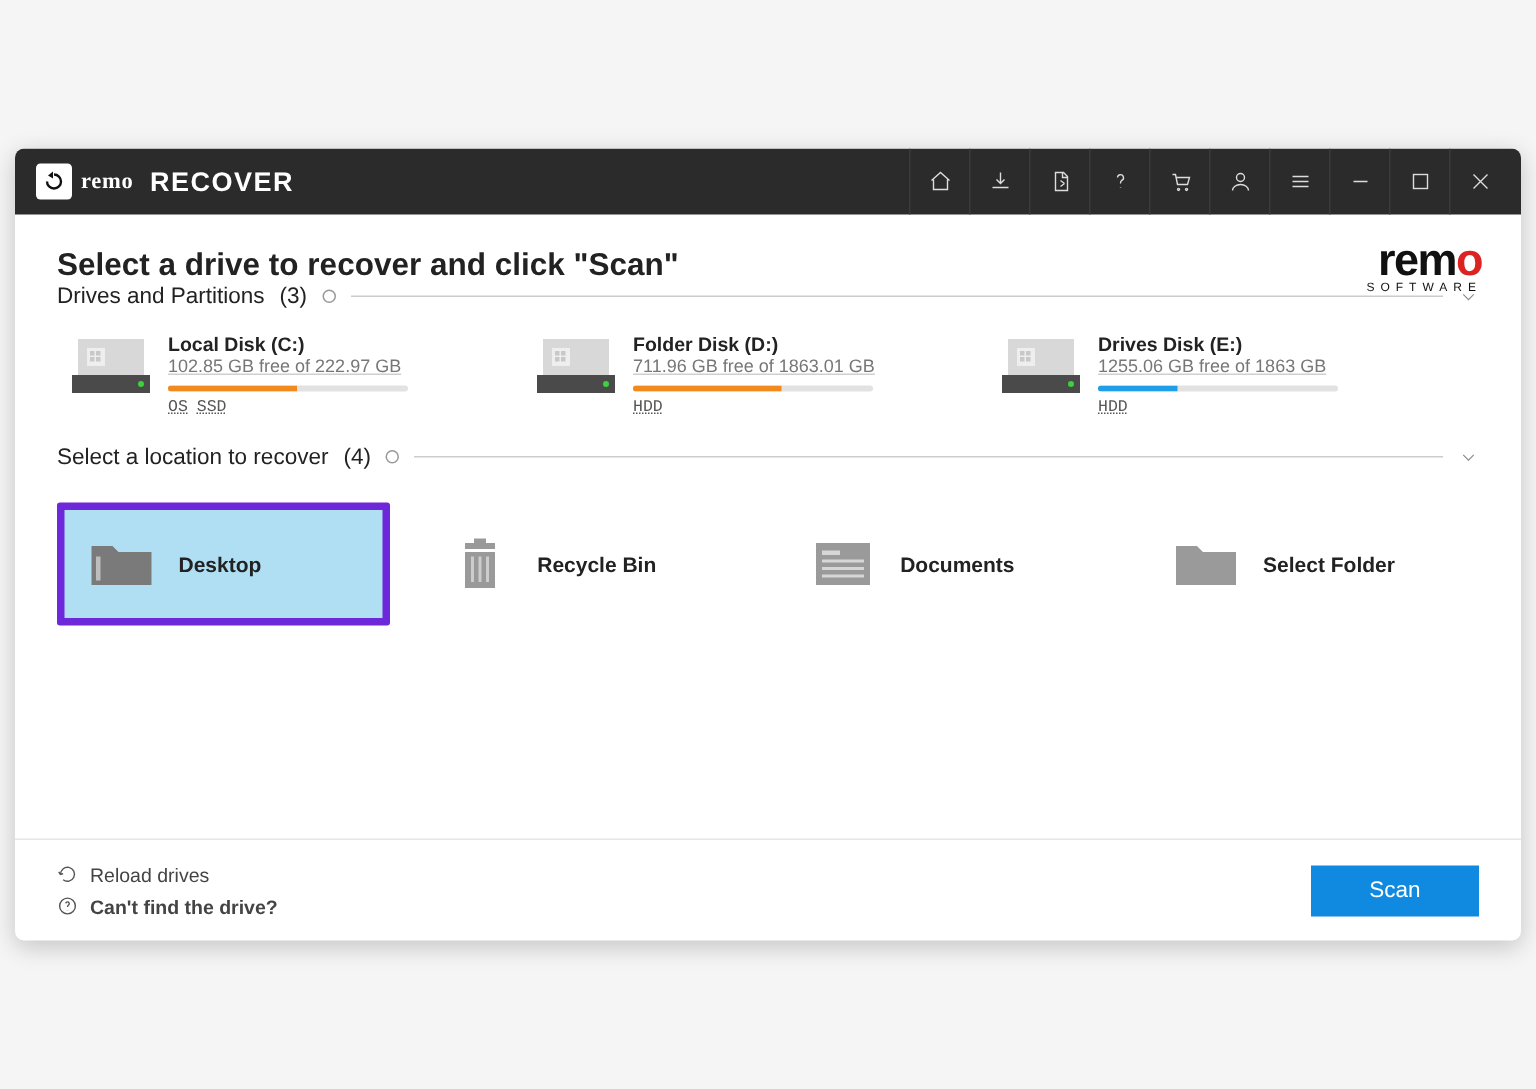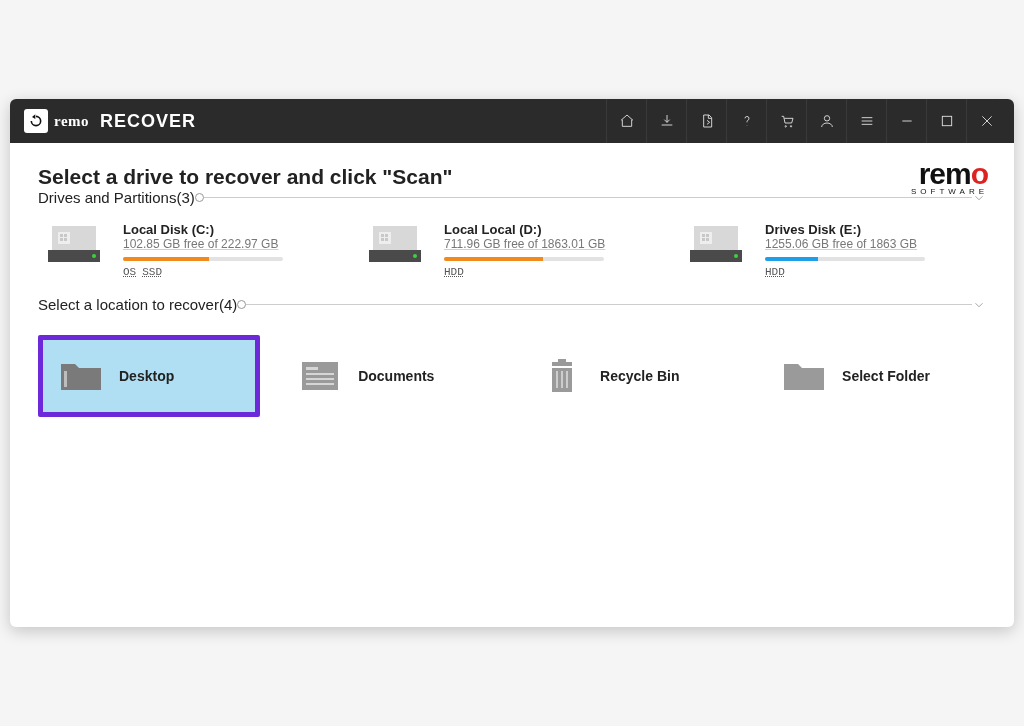--- a/index.html
+++ b/index.html
@@ -14,28 +14,28 @@
   .title-spacer { flex: 1; }
   .title-btn { width: 40px; height: 44px; display: flex; align-items: center; justify-content: center; color: #ddd; cursor: pointer; border-left: 1px solid #3a3a3a; }
   .title-btn svg { width: 16px; height: 16px; stroke: #ddd; fill: none; stroke-width: 1.4; }
   
   .main { flex: 1; position: relative; padding: 22px 28px 10px 28px; overflow: hidden; }
   .brand-logo { position: absolute; top: 14px; right: 26px; text-align: right; }
   .brand-logo .b1 { font-family: Georgia, serif; font-size: 30px; font-weight: bold; color: #111; letter-spacing: -1px; }
   .brand-logo .b1 .red { color: #d22; }
   .brand-logo .b2 { font-size: 8px; letter-spacing: 4px; color: #111; margin-top: -4px; text-align: center; }
   .page-title { font-size: 21px; font-weight: 600; color: #222; }
-  .section-header { display: flex; align-items: center; font-size: 15px; color: #222; margin-bottom: 12px; }
+  .section-header { display: flex; align-items: center; gap: 10px; font-size: 15px; color: #222; margin-bottom: 12px; }
   .section-header .count { color: #222; }
   .section-header .line-dot { width: 9px; height: 9px; border: 1px solid #999; border-radius: 50%; position: relative; }
   .section-header .line { flex: 1; height: 1px; background: #ccc; position: relative; }
   .section-header .chev { width: 14px; height: 14px; stroke: #888; fill:none; stroke-width:1.3; }
   
   .drives { display: flex; gap: 46px; padding: 4px 4px 18px 10px; }
-  .drive { display: flex; gap: 23px; cursor: pointer; }
+  .drive { display: flex; gap: 12px; cursor: pointer; }
   .drive-icon { width: 52px; height: 40px; margin-top: 2px; }
   .drive-info { min-width: 200px; }
   .drive-name { font-size: 13px; font-weight: 600; color: #222; }
   .drive-free { font-size: 12px; color: #777; margin-top: 0; text-decoration: underline; text-decoration-color: #cfcfcf; }
   .drive-bar { width: 160px; height: 4px; background: #e2e2e2; margin-top: 6px; position: relative; border-radius: 2px; overflow:hidden;}
   .drive-bar .fill { height: 100%; }
   .drive-tags { margin-top: 4px; font-size: 11px; color: #555; }
   .drive-tags span { text-decoration: underline dotted; margin-right: 6px; font-family: Liberation Mono, monospace; }
   
   .locations { display: flex; gap: 20px; padding: 10px 0 0 0; }
@@ -169,21 +169,21 @@
           <rect x="4" y="2" width="44" height="24" fill="#d8d8d8"></rect>
           <rect x="10" y="8" width="12" height="12" fill="#eee"></rect>
           <rect x="12" y="10" width="3" height="3" fill="#c8c8c8"></rect>
             <rect x="16" y="10" width="3" height="3" fill="#c8c8c8"></rect>
           <rect x="12" y="14" width="3" height="3" fill="#c8c8c8"></rect>
             <rect x="16" y="14" width="3" height="3" fill="#c8c8c8"></rect>
           <rect x="0" y="26" width="52" height="12" fill="#4a4a4a"></rect>
           <circle cx="46" cy="32" r="2" fill="#3bd23b"></circle>
         </svg>
         <div class="drive-info">
-          <div class="drive-name">Local Local (D:)</div>
+          <div class="drive-name">Folder Disk (D:)</div>
           <div class="drive-free">711.96 GB free of 1863.01 GB</div>
           <div class="drive-bar">
               <div class="fill" id="fill1" style="width: 62%; background: rgb(240, 138, 29);"></div>
             </div>
           <div class="drive-tags"><span>HDD</span></div>
         </div>
       </div>
 
       <div class="drive">
         <svg class="drive-icon" viewBox="0 0 52 40">
@@ -220,41 +220,60 @@
     <div class="locations">
       <div class="loc selected">
         <svg class="loc-icon" viewBox="0 0 44 36">
             <path d="M2 6 H16 L20 10 H42 V32 H2 Z"></path>
             <rect x="5" y="13" width="3" height="16" fill="#fff" opacity="0.5"></rect>
           </svg>
         <span class="loc-label">Desktop</span>
       </div>
       <div class="loc">
         <svg class="loc-icon" viewBox="0 0 44 36">
-            <rect x="4" y="4" width="36" height="28"></rect>
-            <rect x="8" y="9" width="12" height="3" fill="#fff" opacity="0.6"></rect>
-            <rect x="8" y="15" width="28" height="2" fill="#fff" opacity="0.6"></rect>
-            <rect x="8" y="20" width="28" height="2" fill="#fff" opacity="0.6"></rect>
-            <rect x="8" y="25" width="28" height="2" fill="#fff" opacity="0.6"></rect>
-          </svg>
-        <span class="loc-label">Documents</span>
-      </div>
-      <div class="loc">
-        <svg class="loc-icon" viewBox="0 0 44 36">
             <rect x="12" y="4" width="20" height="4"></rect>
             <rect x="18" y="1" width="8" height="3"></rect>
             <path d="M12 10 H32 V34 H12 Z"></path>
             <rect x="16" y="13" width="2" height="17" fill="#fff" opacity="0.5"></rect>
             <rect x="21" y="13" width="2" height="17" fill="#fff" opacity="0.5"></rect>
             <rect x="26" y="13" width="2" height="17" fill="#fff" opacity="0.5"></rect>
           </svg>
         <span class="loc-label">Recycle Bin</span>
       </div>
       <div class="loc">
         <svg class="loc-icon" viewBox="0 0 44 36">
+            <rect x="4" y="4" width="36" height="28"></rect>
+            <rect x="8" y="9" width="12" height="3" fill="#fff" opacity="0.6"></rect>
+            <rect x="8" y="15" width="28" height="2" fill="#fff" opacity="0.6"></rect>
+            <rect x="8" y="20" width="28" height="2" fill="#fff" opacity="0.6"></rect>
+            <rect x="8" y="25" width="28" height="2" fill="#fff" opacity="0.6"></rect>
+          </svg>
+        <span class="loc-label">Documents</span>
+      </div>
+      <div class="loc">
+        <svg class="loc-icon" viewBox="0 0 44 36">
             <path d="M2 6 H16 L20 10 H42 V32 H2 Z"></path>
           </svg>
         <span class="loc-label">Select Folder</span>
       </div>
     </div>
   </div>
 
+  <div class="footer">
+    <div class="footer-left">
+      <div class="row">
+        <svg viewBox="0 0 24 24">
+            <path d="M4 12 a8 8 0 1 1 3 6 M4 12 l-2 -3 M4 12 l3 -1"></path>
+          </svg>
+        <span>Reload drives</span>
+      </div>
+      <div class="row bold">
+        <svg viewBox="0 0 24 24">
+            <circle cx="12" cy="12" r="9"></circle>
+            <path d="M10 9 a2 2 0 1 1 3 2 c-1 1 -1 2 -1 2 M12 17 v0.5"></path>
+          </svg>
+        <span>Can't find the drive?</span>
+      </div>
+    </div>
+    <div class="footer-spacer"></div>
+    <button class="scan-btn">Scan</button>
+  </div>
 </div>
 
 </body></html>

